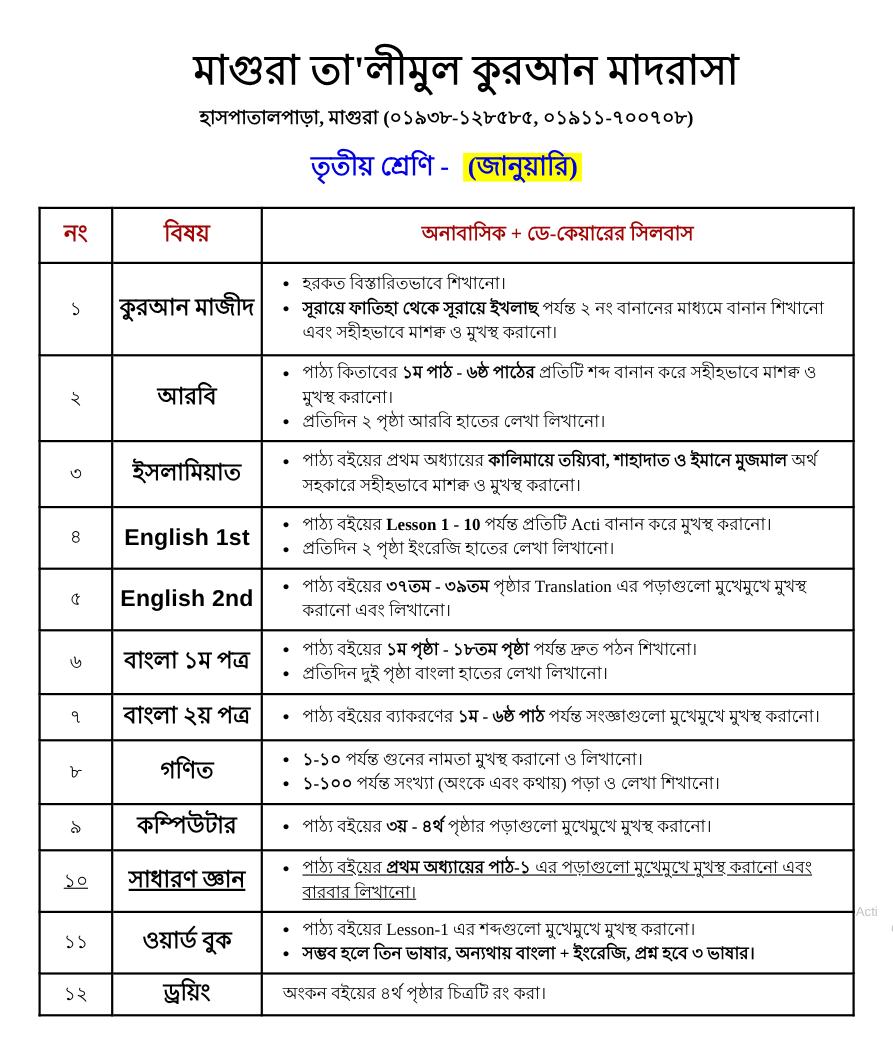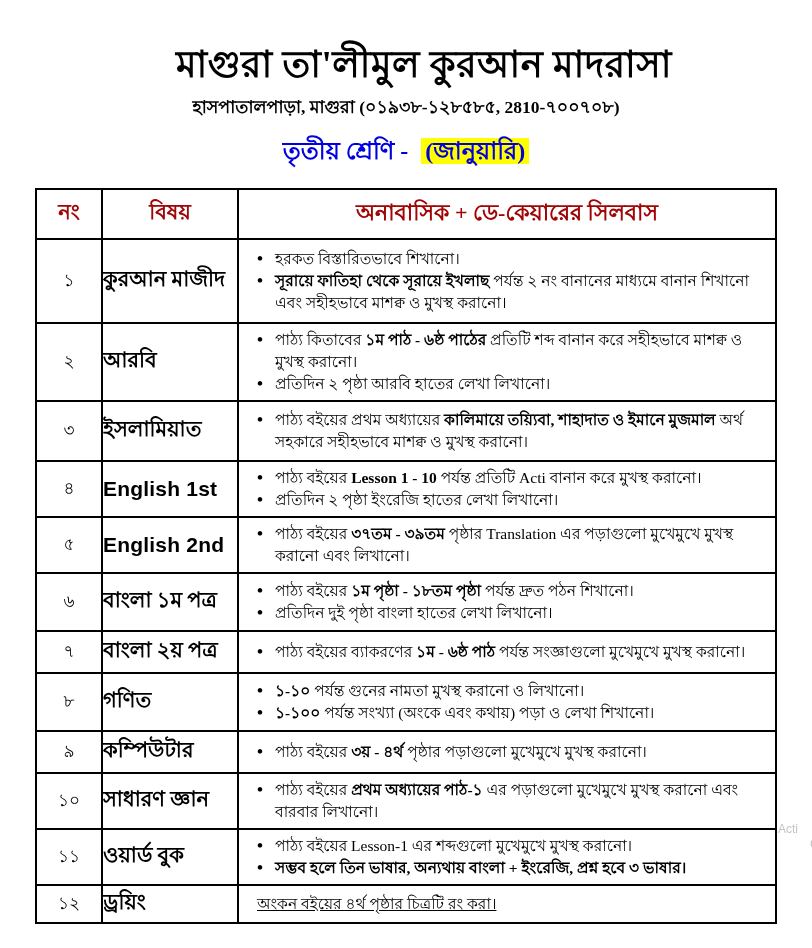--- a/index.html
+++ b/index.html
@@ -58,42 +58,42 @@
   col.c-content { width: 538px; }
 
   thead tr { height: 50px; }
   thead th {
     color: var(--header-red, #a00606);
     font-weight: 700;
     text-align: center;
   }
   th.h-no { font-size: 21px; }
   th.h-subject { font-size: 21px; }
-  th.h-content { font-size: 22px; }
+  th.h-content { font-size: 18px; }
 
   tbody tr:nth-child(1)  { height: 84px; }
   tbody tr:nth-child(2)  { height: 76px; }
   tbody tr:nth-child(3)  { height: 60px; }
   tbody tr:nth-child(4)  { height: 56px; }
   tbody tr:nth-child(5)  { height: 56px; }
   tbody tr:nth-child(6)  { height: 58px; }
   tbody tr:nth-child(7)  { height: 42px; }
   tbody tr:nth-child(8)  { height: 58px; }
   tbody tr:nth-child(9)  { height: 42px; }
-  tbody tr:nth-child(10) { height: 44px; }
+  tbody tr:nth-child(10) { height: 44px; text-decoration: underline; }
   tbody tr:nth-child(11) { height: 56px; }
   tbody tr:nth-child(12) { height: 38px; }
 
   td.col-no {
     text-align: center;
     font-size: 17px;
     color: #000000;
   }
   td.col-subject {
-    text-align: left;
+    text-align: center;
     font-size: 21px;
     font-weight: 700;
     color: #000000;
   }
   td.col-subject.latin {
     font-family: "Liberation Sans", "DejaVu Sans", sans-serif;
     font-size: 21px;
     letter-spacing: 0.2px;
   }
   td.col-content { padding: 5px 8px 5px 14px; margin-left: 48px; }
@@ -107,21 +107,21 @@
     color: #000000;
   }
   ul.bullets li::before {
     content: "\2022";
     position: absolute;
     left: 4px;
     top: -1px;
     font-size: 17px;
     font-weight: 700;
   }
-  ul.bullets.plain li { padding-left: 4px; text-decoration: underline; }
+  ul.bullets.plain li { padding-left: 4px; }
   ul.bullets.plain li::before { content: ""; }
   ul.bullets .b { font-weight: 700; }
 
   
   .watermark {
     position: absolute;
     left: 778px;
     top: 822px;
     color: #bfc5c6;
     font-family: "Liberation Sans", "DejaVu Sans", sans-serif;
@@ -131,21 +131,21 @@
   .watermark .wm1 { font-size: 12px; }
   .watermark .wm2 { font-size: 12px; padding-left: 32px; }
 </style>
 </head>
 <body>
 
 <div class="page">
 
   <div class="head-block">
     <div class="doc-title">মাগুরা তা'লীমুল কুরআন মাদরাসা</div>
-    <div class="doc-subtitle">হাসপাতালপাড়া, মাগুরা (০১৯৩৮-১২৮৫৮৫, 2810-৭০০৭০৮)</div>
+    <div class="doc-subtitle">হাসপাতালপাড়া, মাগুরা (০১৯৩৮-১২৮৫৮৫, ০১৯১১-৭০০৭০৮)</div>
     <div class="class-line">
       <span class="class-label">তৃতীয় শ্রেণি -</span>
       <span class="month-highlight">(জানুয়ারি)</span>
     </div>
   </div>
 
   <table class="syllabus">
     <colgroup>
       <col class="c-no">
       <col class="c-subject">

